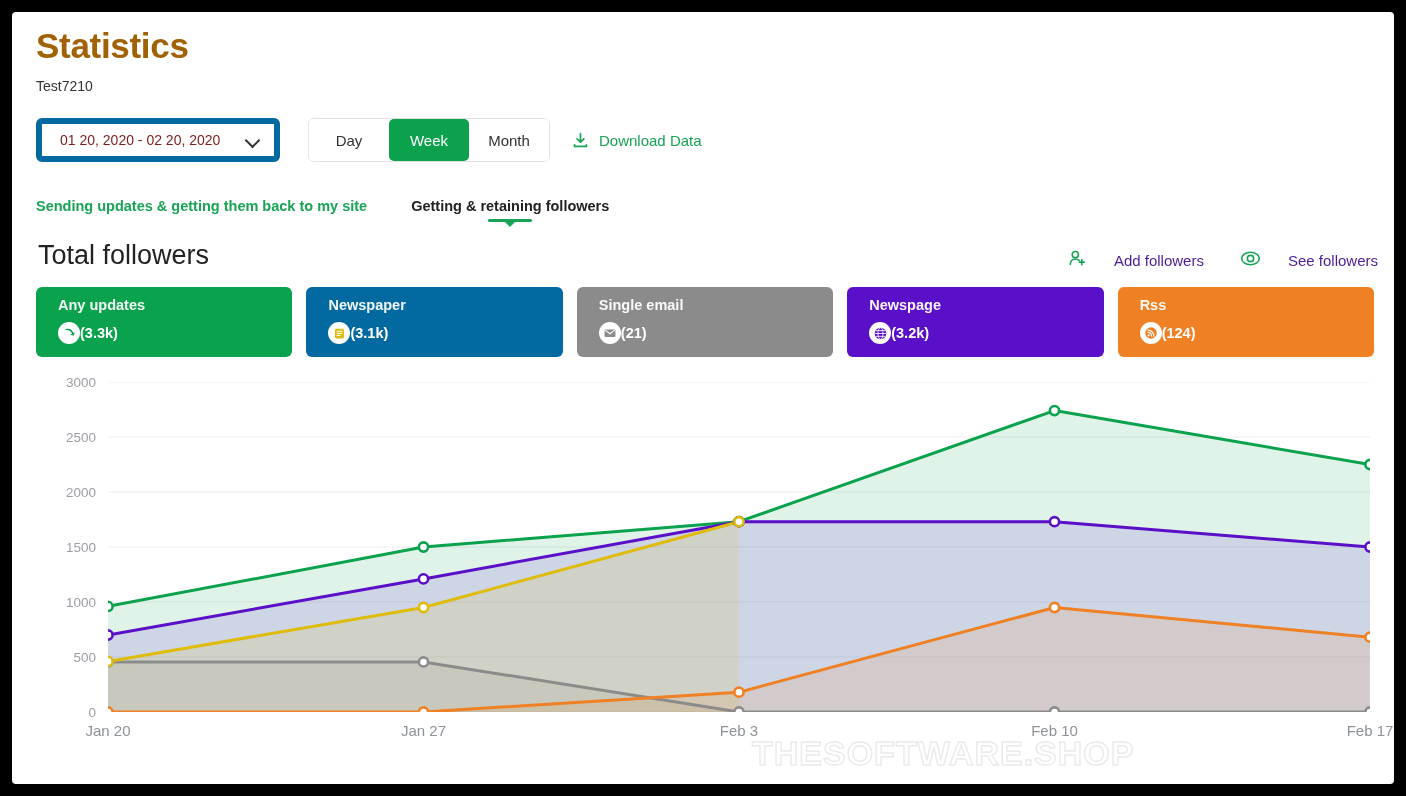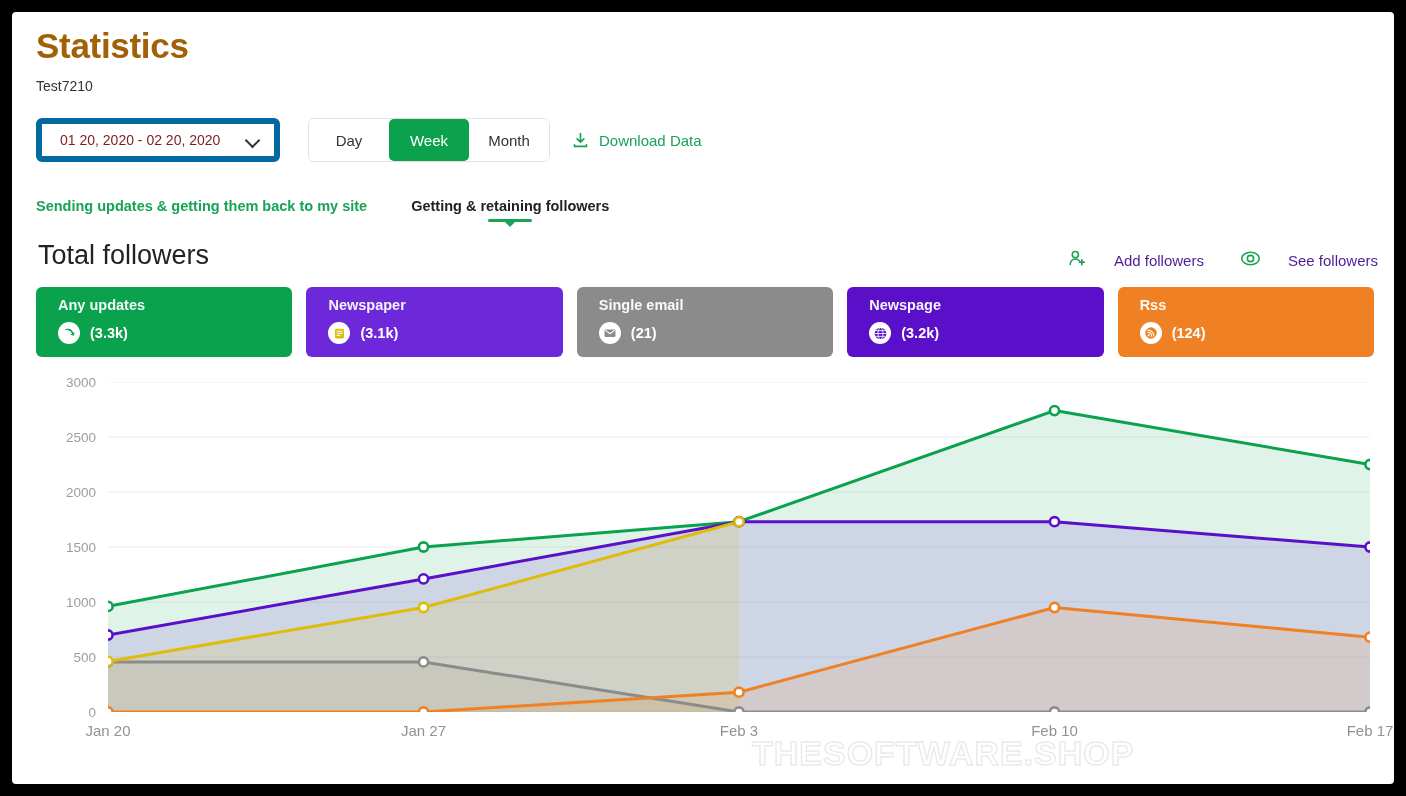--- a/index.html
+++ b/index.html
@@ -99,21 +99,21 @@
   .cards {
     position: absolute; left: 24px; top: 275px;
     width: 1338px; display: flex; gap: 14px;
   }
   .card {
     flex: 1; height: 70px; border-radius: 6px;
     padding: 10px 14px 0 22px; color: #fff; position: relative;
     cursor: pointer;
   }
   .card-title { font-size: 14.5px; font-weight: bold; opacity: .95; }
-  .card-row { display: flex; align-items: center; gap: 10px; margin-top: 9px; }
+  .card-row { display: flex; align-items: center; margin-top: 9px; }
   .card-badge {
     width: 22px; height: 22px; border-radius: 50%;
     background: #fff; display: flex; align-items: center; justify-content: center;
   }
   .card-count { font-size: 14.5px; font-weight: bold; }
   
   .chart-wrap { position: absolute; left: 0; top: 370px; width: 1382px; height: 402px; }
   .y-label {
     position: absolute; right: 0; transform: translateY(-50%);
     font-size: 13.5px; color: #9b9ea3; text-align: right; width: 100%;
@@ -201,21 +201,21 @@
       <div class="card-title">Any updates</div>
       <div class="card-row">
         <span class="card-badge">
           <svg width="14" height="14" viewBox="0 0 16 16">
               <path d="M2 5 C7 1 12 4 13 8 L14.5 6.5 L13.6 11 L9.2 9.8 L11.6 8.8 C10.6 5.6 6.5 3.8 2 5 Z" fill="#0ba24e"></path>
             </svg>
         </span>
         <span class="card-count">(3.3k)</span>
       </div>
     </div>
-    <div class="card" style="background:#6d28d9">
+    <div class="card" style="background:#0369a1">
       <div class="card-title">Newspaper</div>
       <div class="card-row">
         <span class="card-badge">
           <svg width="13" height="13" viewBox="0 0 16 16">
               <rect x="2.5" y="2" width="11" height="12" rx="1.6" fill="#dfbc09"></rect>
               <rect x="4.5" y="4.6" width="7" height="1.3" fill="#fff"></rect>
               <rect x="4.5" y="7.2" width="7" height="1.3" fill="#fff"></rect>
               <rect x="4.5" y="9.8" width="4.5" height="1.3" fill="#fff"></rect>
             </svg>
         </span>

